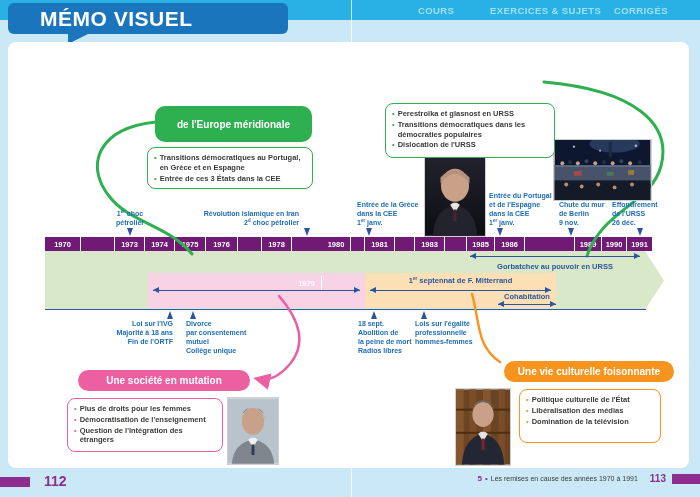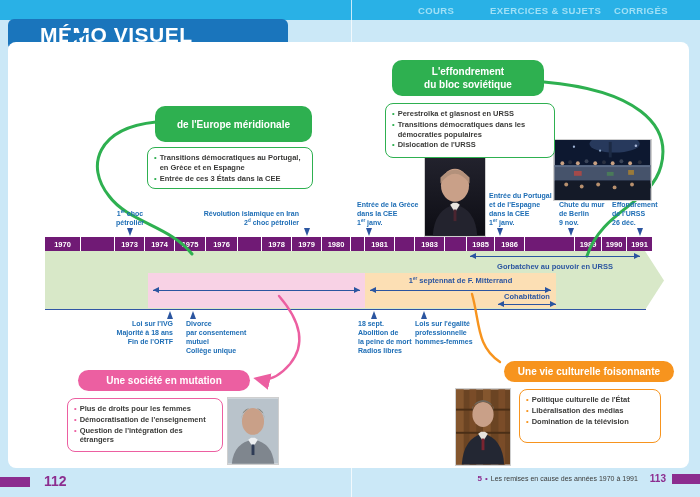--- a/index.html
+++ b/index.html
@@ -2,21 +2,21 @@
 <html><head>
 <meta charset="utf-8">
 <style>
   html,body{margin:0;padding:0;background:#cbe8f7;}
   #page{position:relative;width:700px;height:497px;background:#cbe8f7;overflow:hidden;
         font-family:"Liberation Sans",sans-serif;}
   
   .strip-top{position:absolute;left:0;top:0;width:700px;height:20px;background:#29b1e6;}
   .seam{position:absolute;left:351px;width:1px;background:rgba(255,255,255,.75);}
   .seam.t{top:0;height:42px;} .seam.b{top:468px;height:29px;}
-  .brand{position:absolute;left:8px;top:19px;width:280px;height:31px;background:#1a75bc;border-radius:6px;
+  .brand{position:absolute;left:8px;top:3px;width:280px;height:31px;background:#1a75bc;border-radius:6px;
          color:#fff;font-weight:700;font-size:21px;letter-spacing:.5px;display:flex;align-items:center;
          padding-left:32px;box-sizing:border-box;}
   .brand-tail{position:absolute;left:68px;top:33px;width:0;height:0;border-top:11px solid #1a75bc;border-right:22px solid transparent;}
   .tab{position:absolute;top:0;height:20px;display:flex;align-items:center;color:#9fe0f6;font-weight:700;font-size:9.5px;letter-spacing:.4px;}
   
   .card{position:absolute;left:8px;top:42px;width:681px;height:426px;background:#fff;border-radius:8px;}
   .page-title{position:absolute;left:48px;top:50px;color:#1d6db5;font-weight:700;font-size:11.5px;line-height:1.25;}
   
   .pill{position:absolute;color:#fff;font-weight:700;text-align:center;display:flex;flex-direction:column;justify-content:center;box-sizing:border-box;}
   #pill-se{left:155px;top:106px;width:157px;height:36px;font-size:10px;line-height:1.3;background:#2eb050;border-radius:10px;}
@@ -89,21 +89,21 @@
   <div id="band-bottom"></div>
   <div id="year-bar">
       <div class="ycell" style="width: 36px;">1970</div>
       <div class="ycell" style="width: 34px;"></div>
       <div class="ycell" style="width: 30px;">1973</div>
       <div class="ycell" style="width: 30px;">1974</div>
       <div class="ycell" style="width: 31px;">1975</div>
       <div class="ycell" style="width: 32px;">1976</div>
       <div class="ycell" style="width: 24px;"></div>
       <div class="ycell" style="width: 30px;">1978</div>
-      <div class="ycell" style="width: 30px;">1979</div>
+      <div class="ycell" style="width: 30px; margin-top: 39px;">1979</div>
       <div class="ycell" style="width: 29px;">1980</div>
       <div class="ycell" style="width: 14px;"></div>
       <div class="ycell" style="width: 30px;">1981</div>
       <div class="ycell" style="width: 20px;"></div>
       <div class="ycell" style="width: 30px;">1983</div>
       <div class="ycell" style="width: 22px;"></div>
       <div class="ycell" style="width: 28px;">1985</div>
       <div class="ycell" style="width: 30px;">1986</div>
       <div class="ycell" style="width: 50px;"></div>
       <div class="ycell" style="width: 27px;">1989</div>
@@ -205,24 +205,20 @@
           <span class="dot">•</span>
           <span>Transitions démocratiques au Portugal, en Grèce et en Espagne</span>
         </li>
         <li>
           <span class="dot">•</span>
           <span>Entrée de ces 3 États dans la CEE</span>
         </li>
       </ul>
     </div>
 
-  <div class="pill" id="pill-sov">
-    <span>L'effondrement</span>
-    <span>du bloc soviétique</span>
-  </div>
   <div class="bullets" id="bl-sov">
       <ul>
         <li>
           <span class="dot">•</span>
           <span>Perestroïka et glasnost en URSS</span>
         </li>
         <li>
           <span class="dot">•</span>
           <span>Transitions démocratiques dans les démocraties populaires</span>
         </li>

